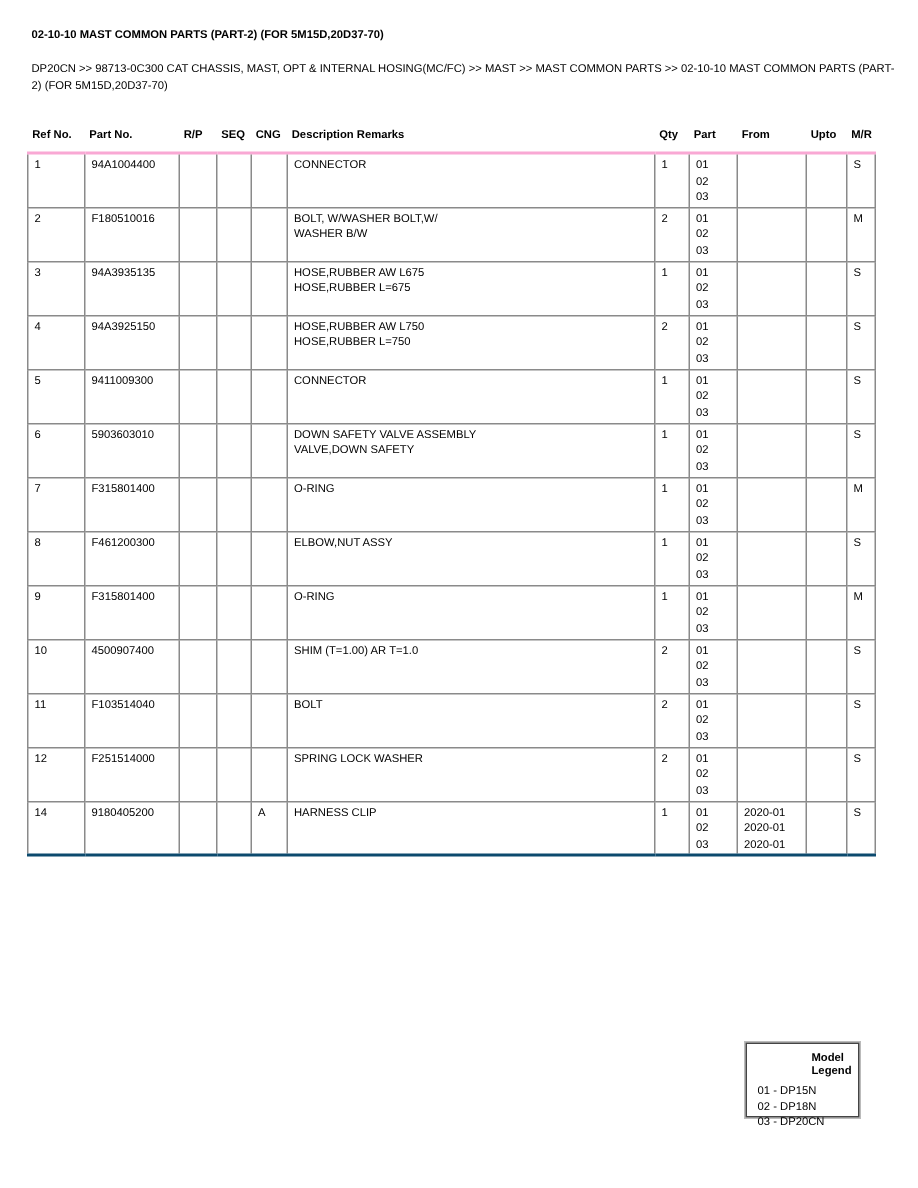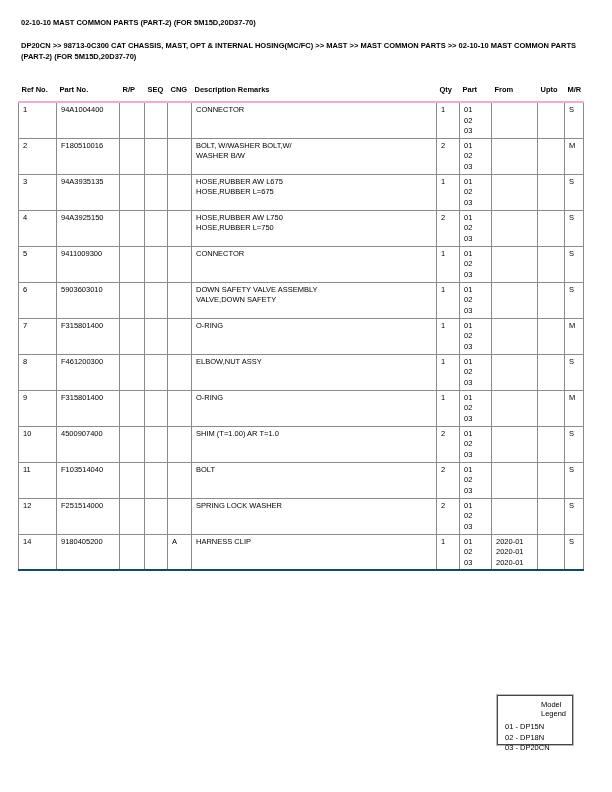--- a/index.html
+++ b/index.html
@@ -11,21 +11,21 @@
     overflow: hidden;
   }
   .page { position: absolute; left: 0; top: 0; width: 529px; height: 792px; background: #fff; }
 
   .doc-title {
     position: absolute; left: 21px; top: 18px;
     font-size: 7.5px; font-weight: bold; white-space: nowrap;
   }
   .breadcrumb {
     position: absolute; left: 21px; top: 40px; width: 578px;
-    font-size: 7.5px; font-weight: bold; line-height: 11px;
+    font-size: 7.5px; font-weight: normal; line-height: 11px;
   }
 
   table.parts {
     position: absolute; left: 18px; top: 82px;
     width: 565px;
     border-collapse: collapse;
     table-layout: fixed;
     font-size: 7.5px;
   }
   table.parts th {
@@ -48,21 +48,21 @@
 
   .legend-box {
     position: absolute; left: 497px; top: 695px;
     width: 76px; height: 50px;
     border: 1px solid #444;
     box-shadow: 0 0 0 1px #bbb;
     background: #fff;
     box-sizing: border-box;
     padding: 4px 0 0 7px;
   }
-  .legend-title { font-size: 7.5px; font-weight: normal; margin-bottom: 4px; padding-left: 36px; }
+  .legend-title { font-size: 7.5px; font-weight: bold; margin-bottom: 4px; padding-left: 36px; }
   .legend-item { font-size: 7.5px; line-height: 10.5px; }
 </style>
 </head>
 <body>
 
 <div class="page">
 
   <div class="doc-title">02-10-10 MAST COMMON PARTS (PART-2) (FOR 5M15D,20D37-70)</div>
 
   <div class="breadcrumb">DP20CN &gt;&gt; 98713-0C300 CAT CHASSIS, MAST, OPT &amp; INTERNAL HOSING(MC/FC) &gt;&gt; MAST &gt;&gt; MAST COMMON PARTS &gt;&gt; 02-10-10 MAST COMMON PARTS (PART-2) (FOR 5M15D,20D37-70)</div>

